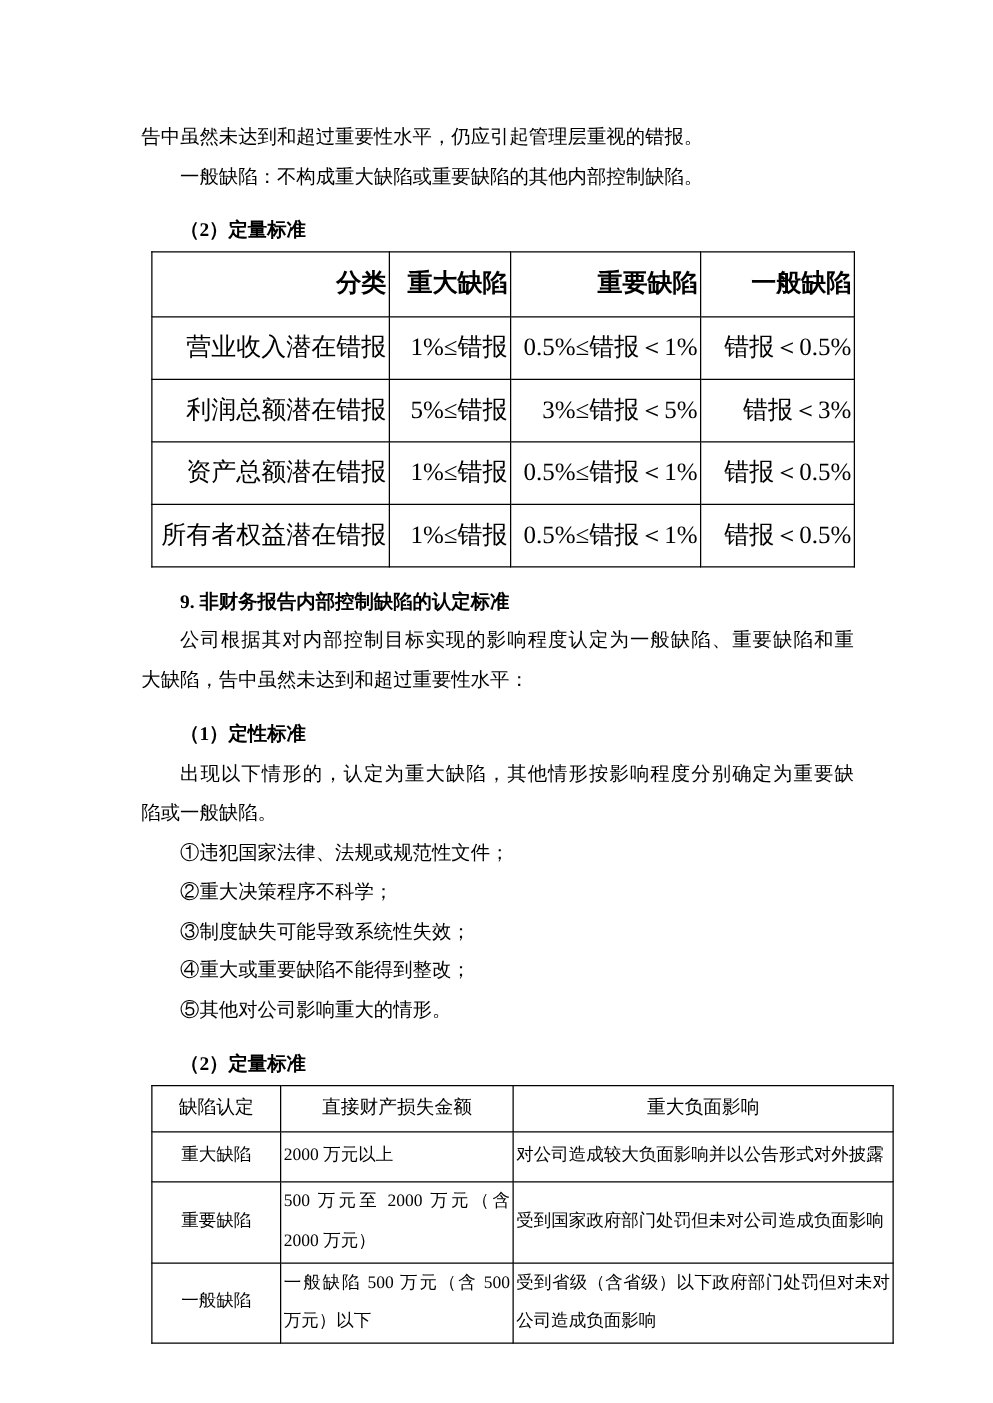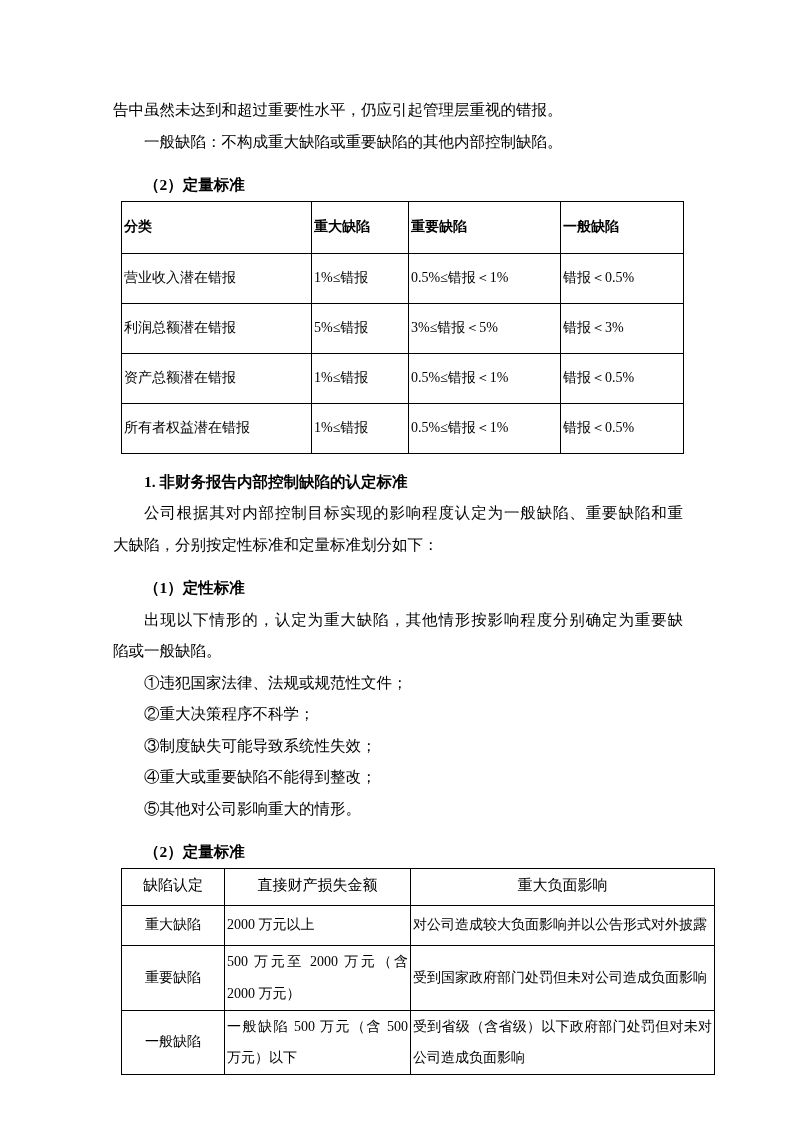--- a/index.html
+++ b/index.html
@@ -38,22 +38,22 @@
   }
   table.t td {
     border: 1px solid #000000;
     vertical-align: middle;
     overflow: hidden;
   }
 
   
   table.t1 { width: 562px; }
   table.t1 td {
-    text-align: left;
-    font-size: 14px;
+    text-align: right;
+    font-size: 20px;
     line-height: 20px;
     padding: 0 2px;
   }
   table.t1 tr.hrow { height: 52px; }
   table.t1 tr.hrow td { font-weight: bold; }
   table.t1 tr.drow { height: 50px; }
 
   
   table.t2 { width: 593px; }
   table.t2 td {
@@ -112,23 +112,23 @@
     </tr>
     <tr class="drow">
       <td>所有者权益潜在错报</td>
       <td>1%≤错报</td>
       <td>0.5%≤错报＜1%</td>
       <td>错报＜0.5%</td>
     </tr>
   </tbody>
     </table>
 
-  <div class="ln ind hd">1. 非财务报告内部控制缺陷的认定标准</div>
+  <div class="ln ind hd">9. 非财务报告内部控制缺陷的认定标准</div>
   <div class="ln ind jf">公司根据其对内部控制目标实现的影响程度认定为一般缺陷、重要缺陷和重</div>
-  <div class="ln">大缺陷，分别按定性标准和定量标准划分如下：</div>
+  <div class="ln">大缺陷，告中虽然未达到和超过重要性水平：</div>
   <div class="ln ind hd">（1）定性标准</div>
   <div class="ln ind jf">出现以下情形的，认定为重大缺陷，其他情形按影响程度分别确定为重要缺</div>
   <div class="ln">陷或一般缺陷。</div>
 
   <div class="ln ind">①违犯国家法律、法规或规范性文件；</div>
   <div class="ln ind">②重大决策程序不科学；</div>
   <div class="ln ind">③制度缺失可能导致系统性失效；</div>
   <div class="ln ind">④重大或重要缺陷不能得到整改；</div>
   <div class="ln ind">⑤其他对公司影响重大的情形。</div>
 

